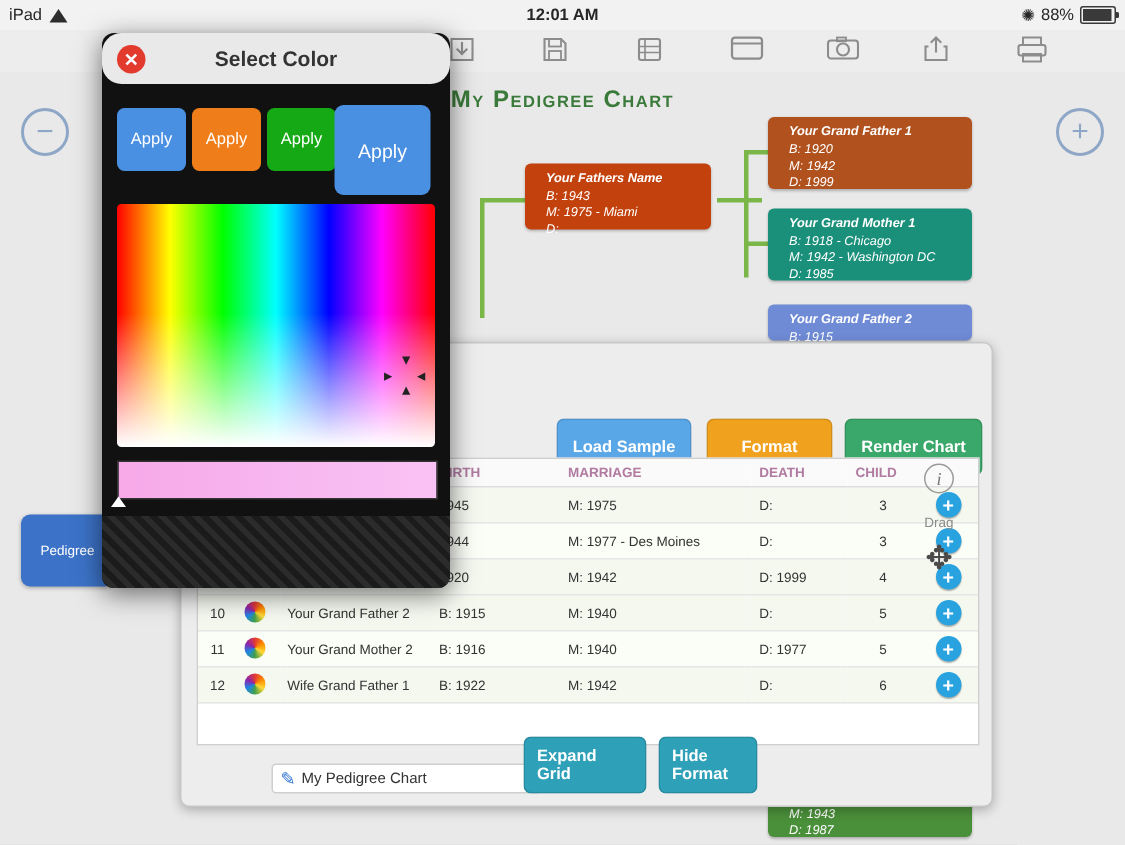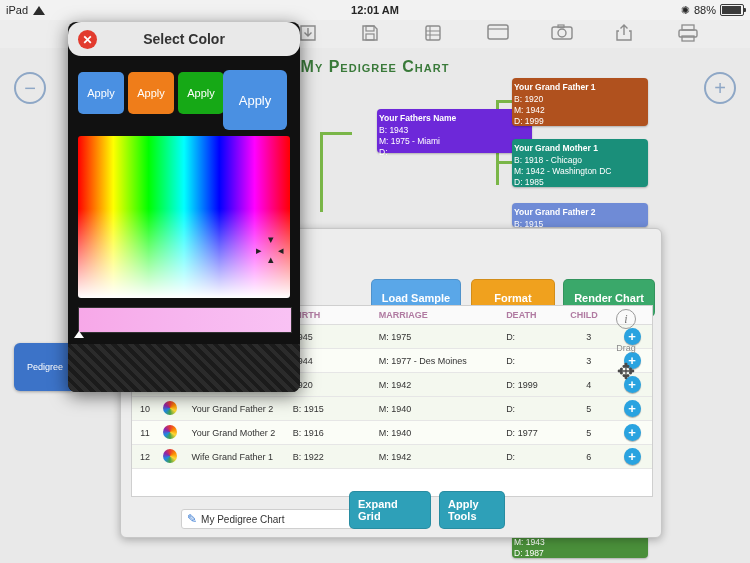--- a/index.html
+++ b/index.html
@@ -53,22 +53,23 @@
     position:absolute;width:28px;height:28px;border-radius:50%;
     border:2px solid #8ea7c6;color:#8ea7c6;background:transparent;
     display:flex;align-items:center;justify-content:center;font-size:20px;line-height:1;
   }
   #zoom-out{left:14px;top:24px;}
   #zoom-in{right:14px;top:24px;}
 
   
   .node{
     position:absolute;border-radius:4px;color:#fff;font-size:8.5px;
-    line-height:11px;padding:4px 2px;box-sizing:border-box;
+    line-height:11px;padding:4px 14px;box-sizing:border-box;
     box-shadow:0 1px 2px rgba(0,0,0,.25);
+    font-style:italic;
   }
   .node .nm{font-weight:bold;font-size:8.5px;display:block;margin-bottom:1px;}
   .conn{position:absolute;background:#7ab648;}
 
   
   #gridpanel{
     position:absolute;left:120px;top:180px;width:540px;height:308px;
     background:#ededed;border:1px solid #c7c7c7;border-radius:6px;
     box-shadow:0 2px 8px rgba(0,0,0,.28);
   }
@@ -252,21 +253,21 @@
   <div class="conn" style="left:496px;top:52px;width:18px;height:3px;"></div>
   <div class="conn" style="left:496px;top:113px;width:18px;height:3px;"></div>
   <div class="conn" style="left:320px;top:84px;width:32px;height:3px;"></div>
   <div class="conn" style="left:320px;top:84px;width:3px;height:80px;"></div>
   <div class="conn" style="left:478px;top:456px;width:34px;height:3px;"></div>
   <div class="conn" style="left:496px;top:432px;width:3px;height:56px;"></div>
   <div class="conn" style="left:496px;top:432px;width:18px;height:3px;"></div>
   <div class="conn" style="left:496px;top:486px;width:18px;height:3px;"></div>
   <div class="conn" style="left:320px;top:456px;width:32px;height:3px;"></div>
 
-  <div class="node" style="left:350px;top:61px;width:155px;height:44px;background:#6d28d9;margin-left:27px;">
+  <div class="node" style="left:350px;top:61px;width:124px;height:44px;background:#c2410c;">
     <span class="nm">Your Fathers Name</span>
     <span>B: 1943</span><br>
     <span>M: 1975 - Miami</span><br>
     <span>D:</span>
   </div>
 
   <div class="node" style="left:512px;top:30px;width:136px;height:48px;background:#b0511e;">
     <span class="nm">Your Grand Father  1</span>
     <span>B: 1920</span><br>
     <span>M: 1942</span><br>
@@ -412,21 +413,21 @@
       <div class="infoi" style="margin:0 auto;">i</div>
       <div style="margin-top:14px;">Drag</div>
       <div id="dragarrows">✥</div>
     </div>
 
     <div id="chartname">
       <span class="pencil">✎</span>
       <span>My Pedigree Chart</span>
     </div>
     <div class="tbtn" style="left:228px;bottom:8px;top:auto;width:82px;background:#2ea0b8;color:#fff;">Expand Grid</div>
-    <div class="tbtn" style="left:318px;bottom:8px;top:auto;width:66px;background:#2ea0b8;color:#fff;">Apply Tools</div>
+    <div class="tbtn" style="left:318px;bottom:8px;top:auto;width:66px;background:#2ea0b8;color:#fff;">Hide Format</div>
   </div>
 
 </div>
 
 <div id="modal">
   <div id="modal-title">Select Color</div>
   <div id="modal-close">✕</div>
 
   <div class="applybtn" style="left:10px;width:46px;background:#4a90e2;">Apply</div>
   <div class="applybtn" style="left:60px;width:46px;background:#ef7d1a;">Apply</div>

